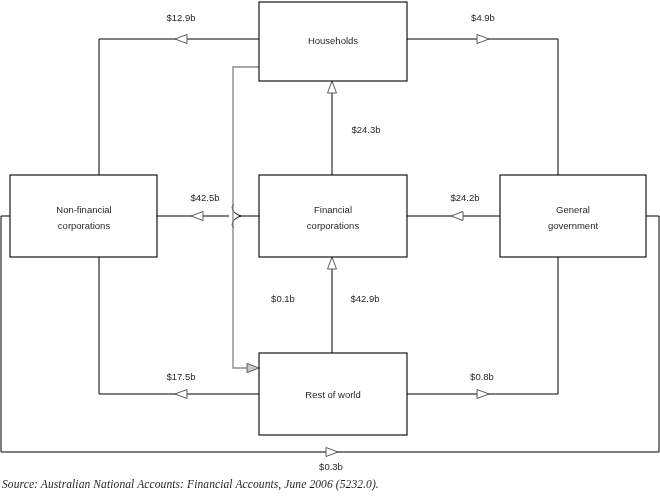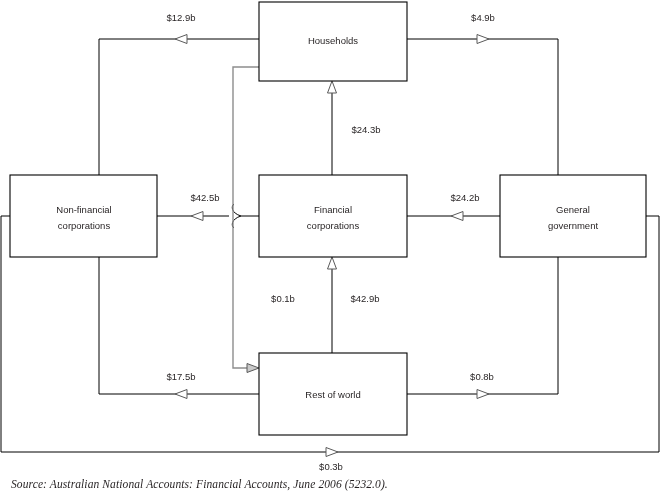--- a/index.html
+++ b/index.html
@@ -68,21 +68,21 @@
   }
   .flow-label {
     font-family: "Liberation Sans", sans-serif;
     font-size: 9.5px;
     fill: #231f20;
     text-anchor: middle;
     dominant-baseline: middle;
   }
   .source-note {
     position: absolute;
-    left: 11px;
+    left: 2px;
     top: 478px;
     font-family: "Liberation Serif", serif;
     font-style: italic;
     font-size: 11.5px;
     color: #231f20;
     white-space: nowrap;
     letter-spacing: 0.1px;
   }
 </style>
 </head>

